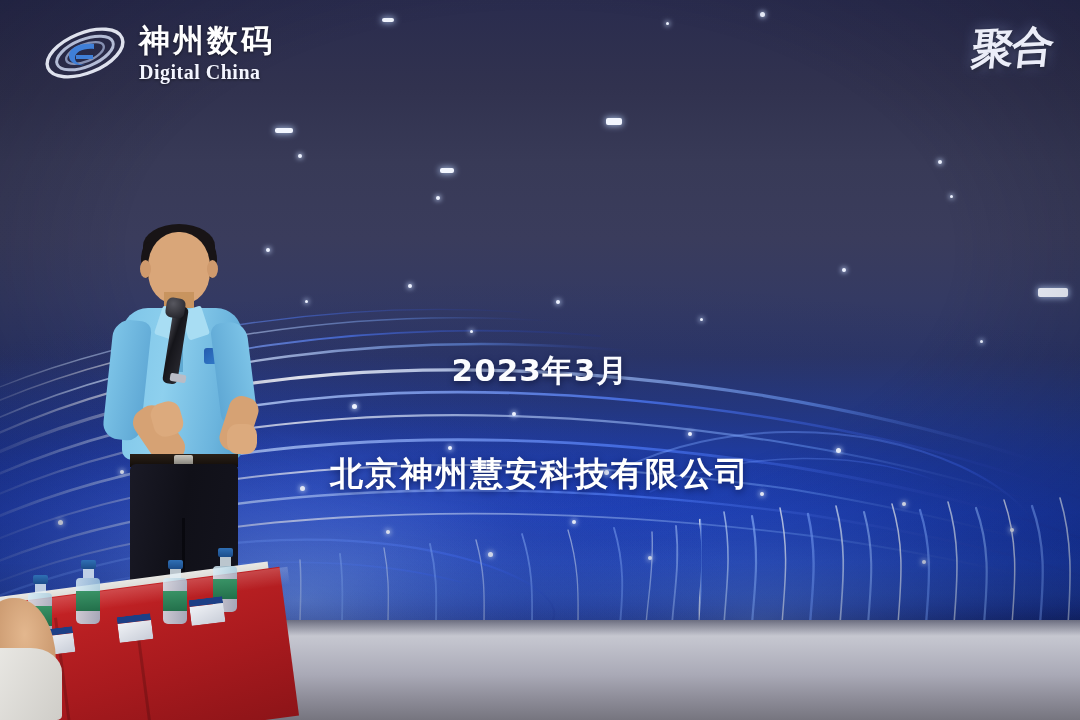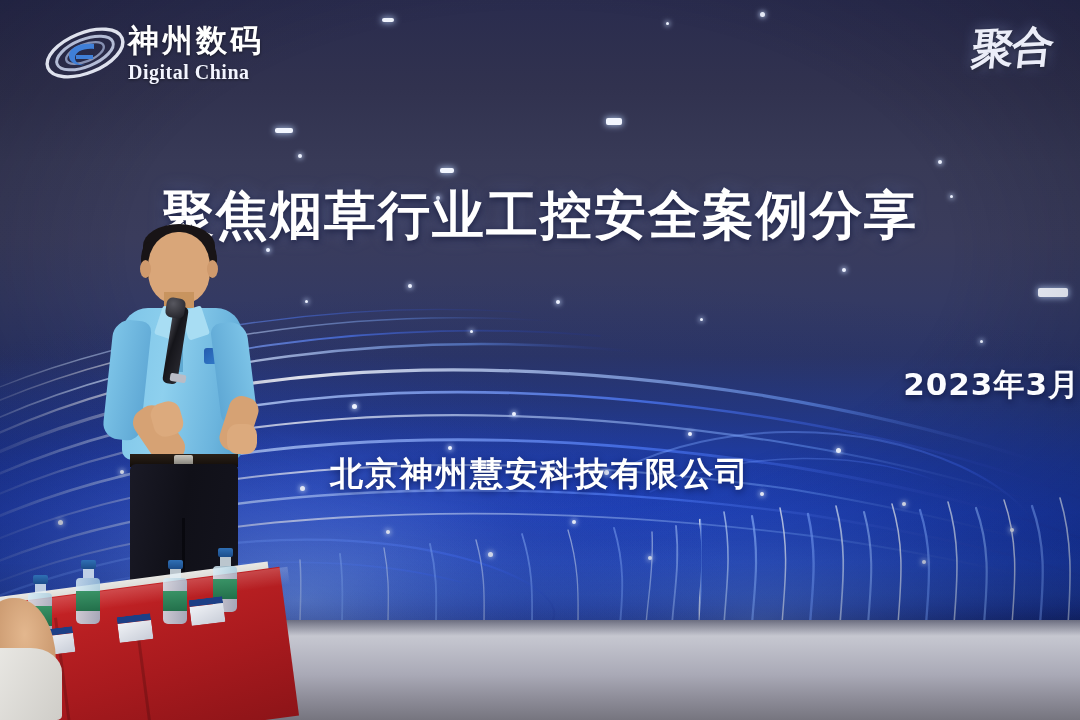--- a/index.html
+++ b/index.html
@@ -37,21 +37,21 @@
 
   
   .particles { position:absolute; inset:0; pointer-events:none; }
   .p { position:absolute; background:#eef3ff; border-radius:50%;
        box-shadow:0 0 5px 1px rgba(200,220,255,.8); }
   .pd { position:absolute; background:#f2f6ff; border-radius:2px;
         box-shadow:0 0 6px 1px rgba(190,215,255,.75); }
 
   
   .logo-left {
-    position:absolute; left:42px; top:18px; display:flex; align-items:center; 
+    position:absolute; left:42px; top:18px; display:flex; align-items:center; gap:11px;
   }
   .dc-mark { position:relative; width:86px; height:70px; }
   .dc-text { display:flex; flex-direction:column; line-height:1; }
   .dc-cn {
     font-size:31px; font-weight:700; color:#ffffff; letter-spacing:3px;
     font-family:"DejaVu Sans","Liberation Sans",sans-serif;
     text-shadow:0 1px 3px rgba(0,0,0,.5);
   }
   .dc-en {
     margin-top:6px; font-size:20px; font-weight:700; color:#f3f5ff; letter-spacing:.5px;
@@ -74,25 +74,24 @@
   }
 
   
   .slide-title {
     position:absolute; left:0; right:0; top:181px; text-align:center;
     font-family:"DejaVu Sans","Liberation Sans",sans-serif;
     font-size:52px; font-weight:700; color:#ffffff; letter-spacing:2px;
     text-shadow:0 2px 7px rgba(10,14,45,.75), 0 0 18px rgba(140,170,255,.25);
   }
   .slide-date {
-    position:absolute; left:0; right:0; top:350px; text-align:right;
+    position:absolute; left:0; right:0; top:350px; text-align:center;
     font-family:"DejaVu Sans","Liberation Sans",sans-serif;
     font-size:31px; font-weight:700; color:#fbfcff; letter-spacing:1px;
     text-shadow:0 2px 6px rgba(10,14,45,.7);
-    margin-top:14px;
   }
   .slide-company {
     position:absolute; left:0; right:0; top:452px; text-align:center;
     font-family:"DejaVu Sans","Liberation Sans",sans-serif;
     font-size:33px; font-weight:700; color:#ffffff; letter-spacing:2px;
     text-shadow:0 2px 7px rgba(10,20,70,.75);
   }
 
   
   .floor {
@@ -363,21 +362,20 @@
       <div class="dc-text">
         <span class="dc-cn">神州数码</span>
         <span class="dc-en">Digital China</span>
       </div>
     </div>
 
     <div class="logo-right">
       <div class="jh-mark">聚合</div>
     </div>
 
-    <div class="slide-title">聚焦烟草行业工控安全案例分享</div>
     <div class="slide-date">2023年3月</div>
     <div class="slide-company">北京神州慧安科技有限公司</div>
   </div>
 
   <div class="floor"></div>
   <div class="floor-shadow"></div>
 
   <div class="presenter">
     <span class="pr hair"></span>
     <span class="pr hair2"></span>

